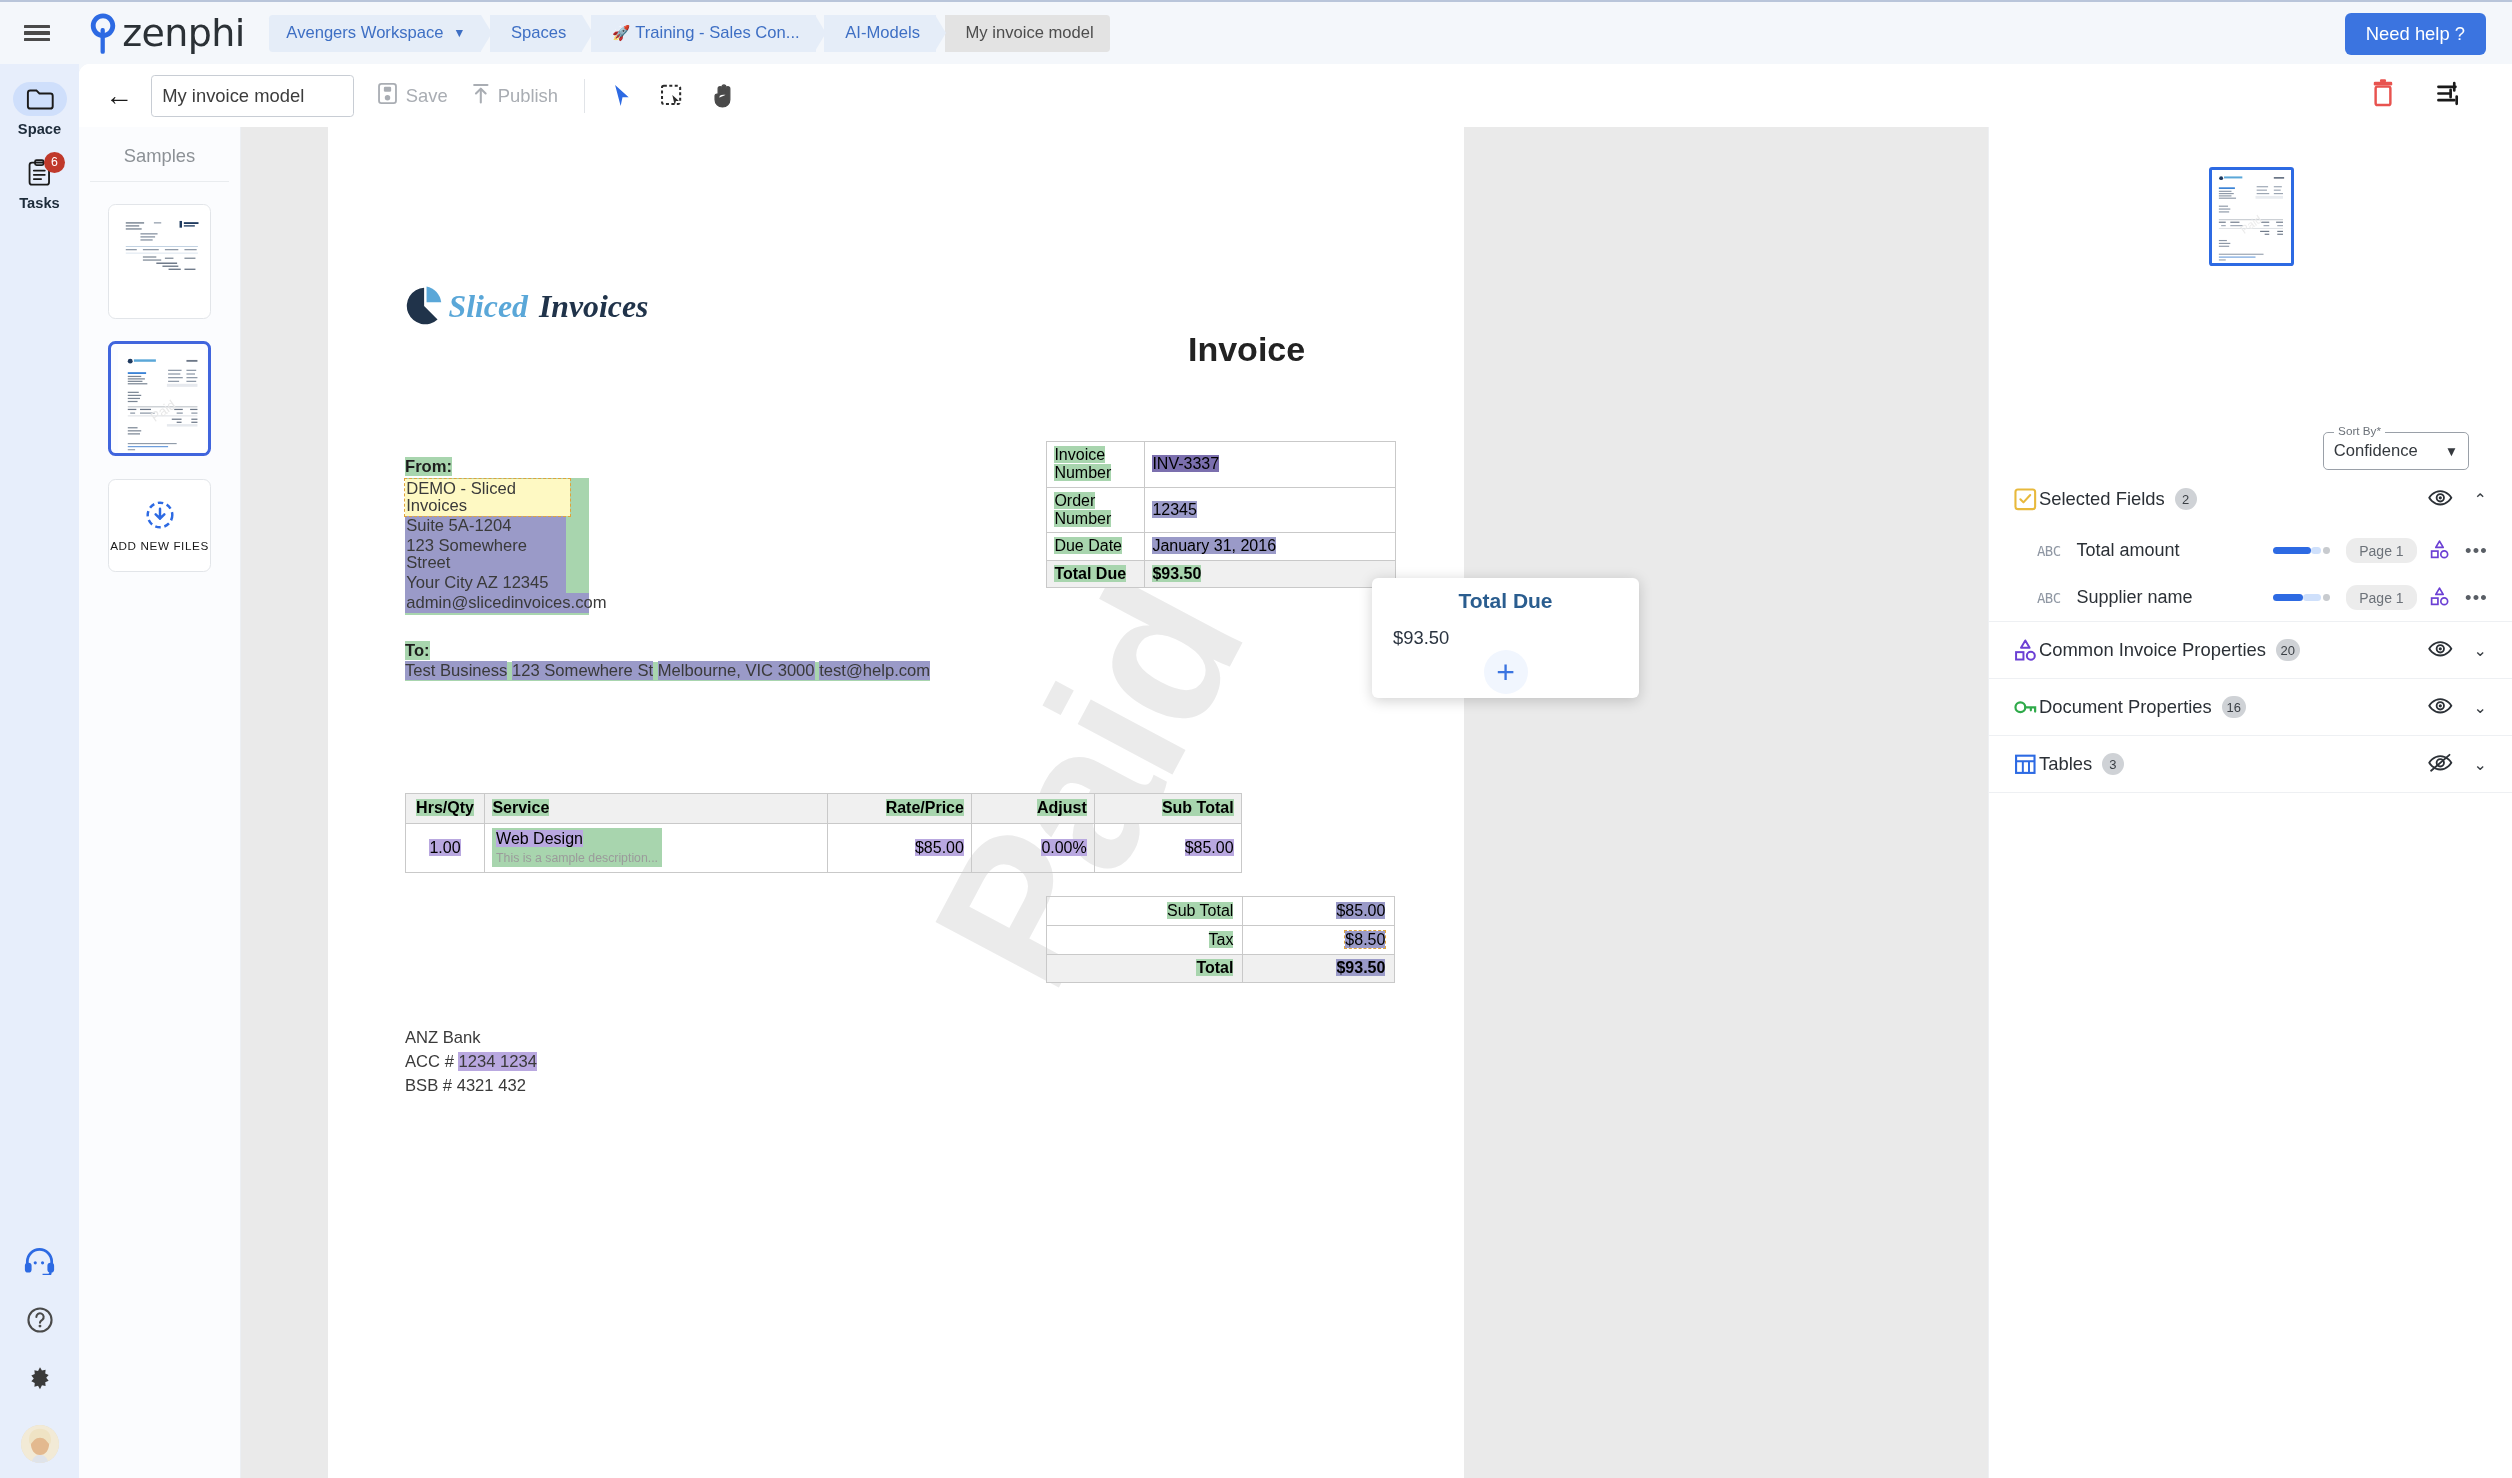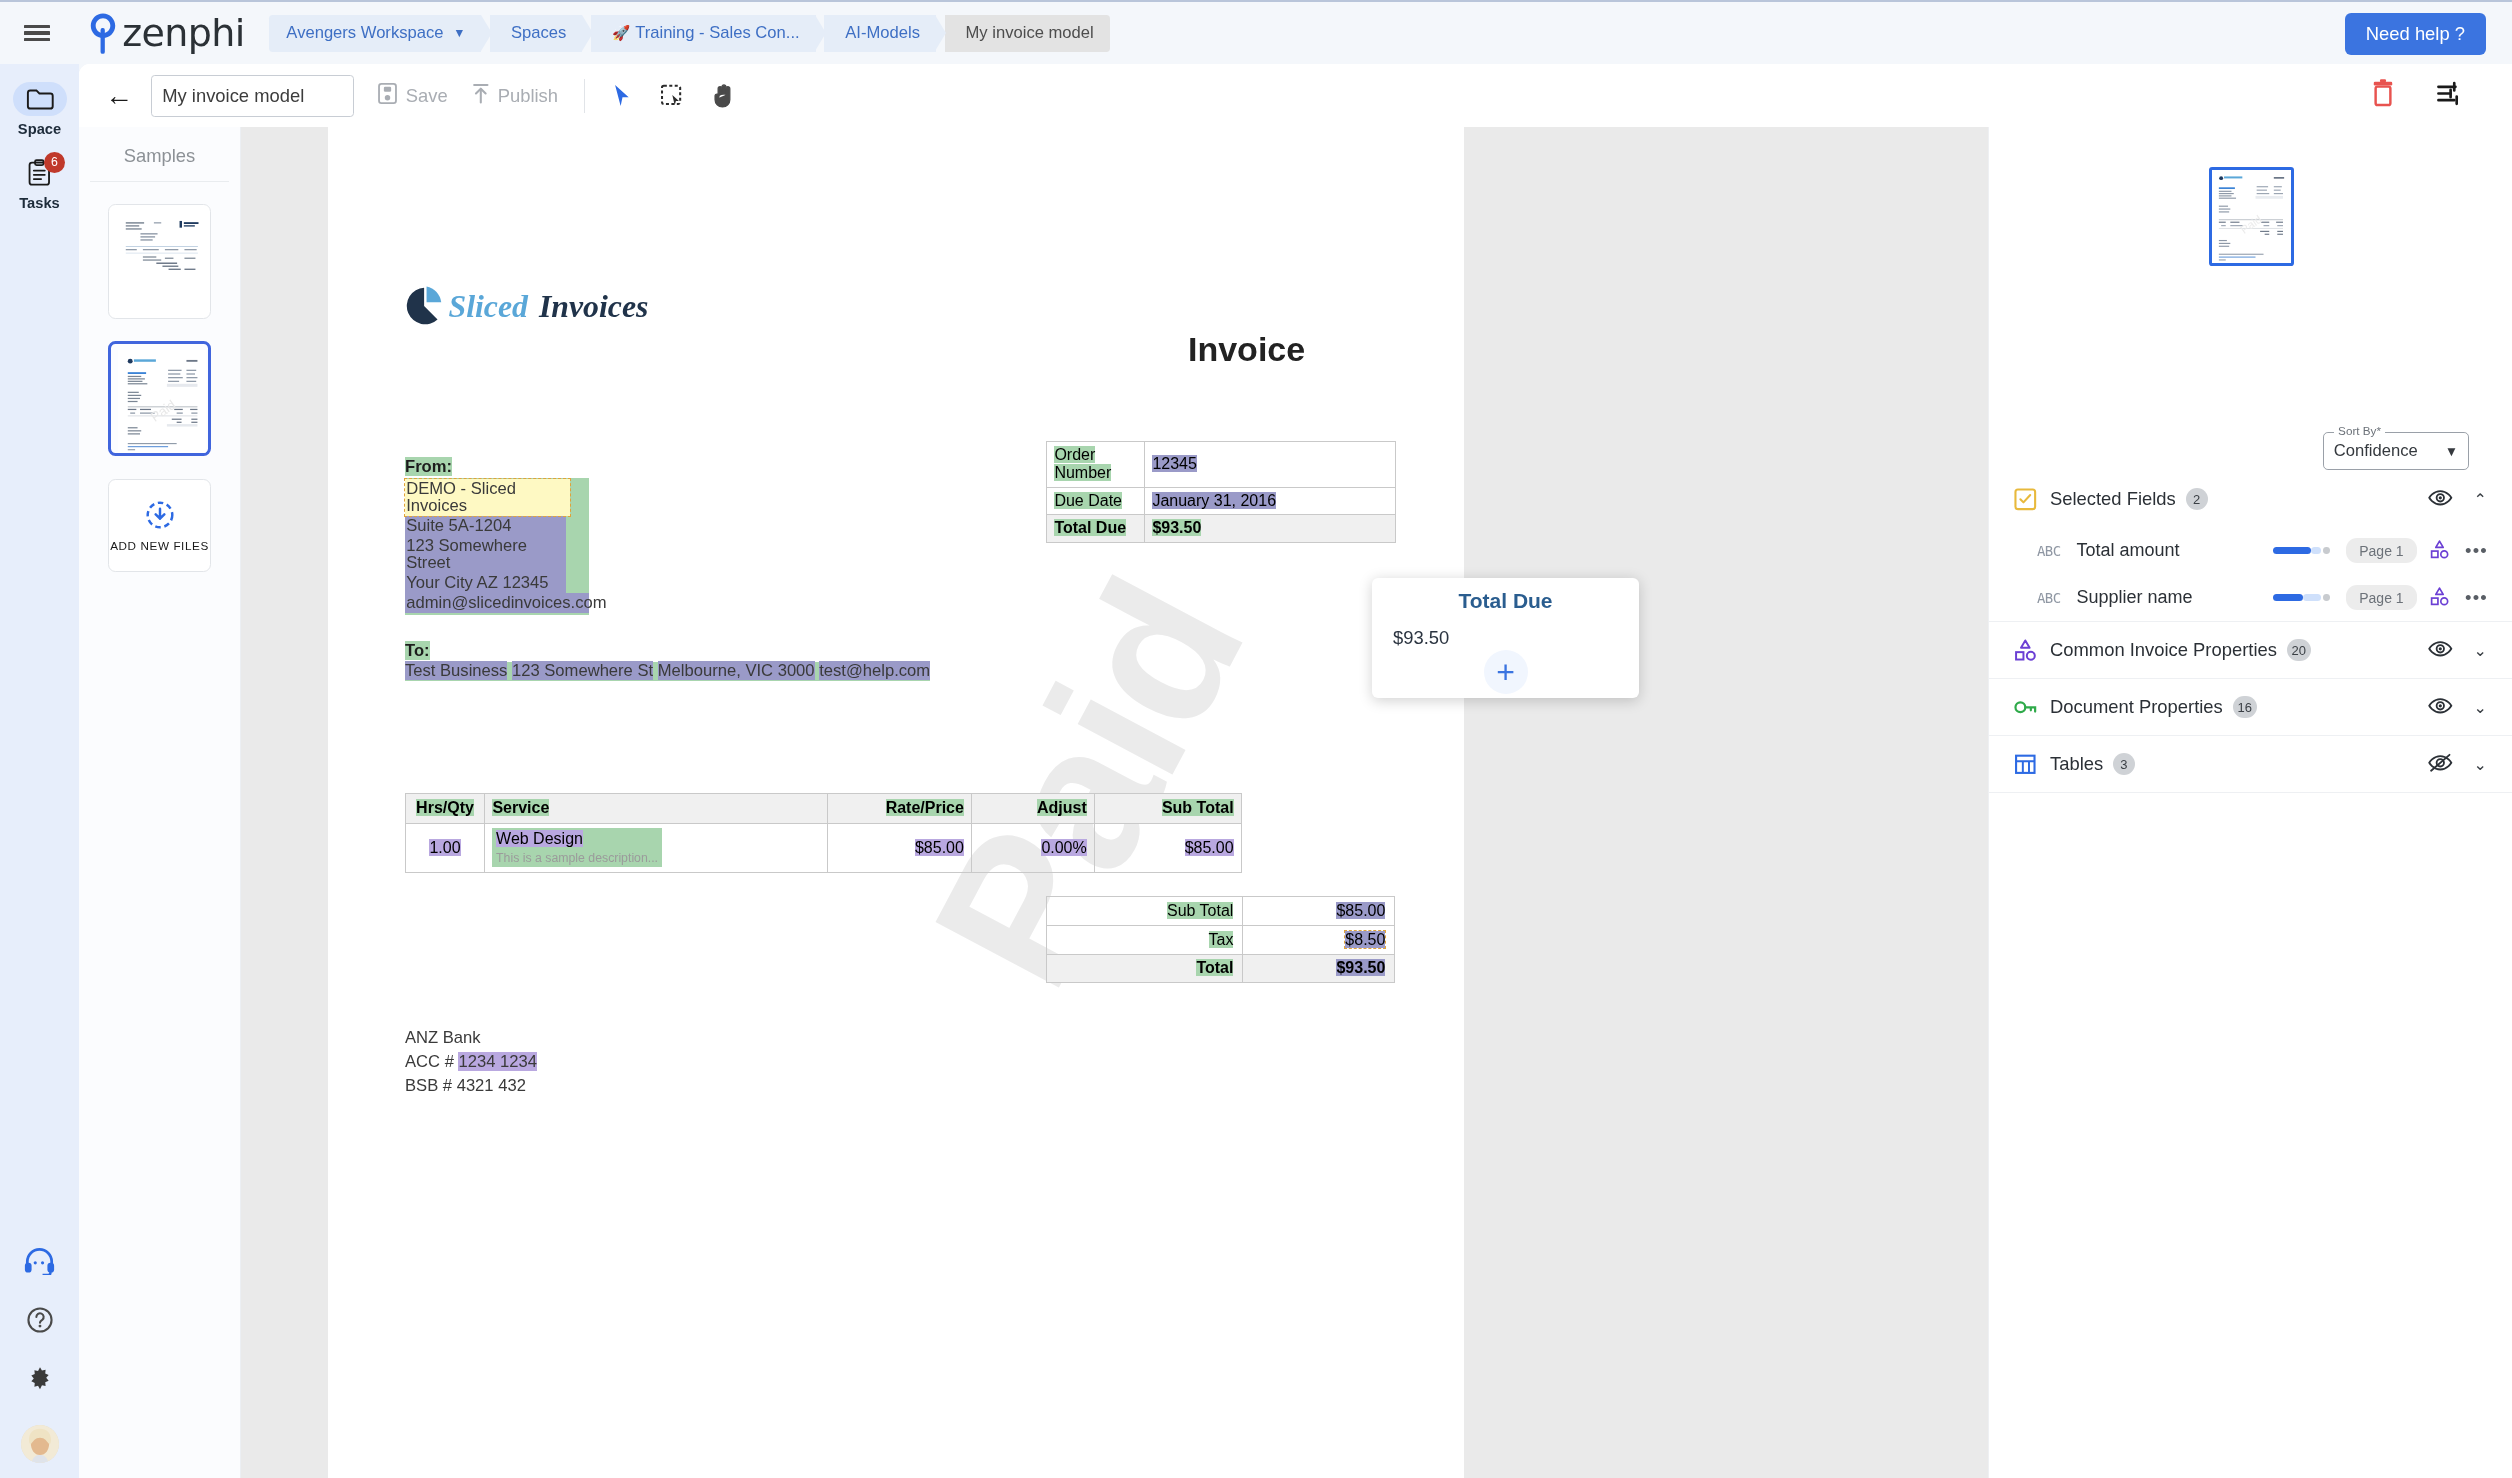--- a/index.html
+++ b/index.html
@@ -162,21 +162,21 @@
     position: absolute; right: 44px; top: 305px; width: 146px; height: 38px;
     border: 0.6px solid #9aa0a8; border-radius: 4.9px; display: flex; align-items: center;
     padding: 0 9.8px; cursor: pointer;
   }
   #sortby .lbl { position: absolute; left: 9.8px; top: -9.2px; background: #fff; padding: 0 4.3px; font-size: 11.7px; color: #6b7178; }
   #sortby .val { font-size: 16.6px; color: #35393e; }
   #sortby .cv { position: absolute; right: 9.8px; font-size: 13.5px; color: #35393e; }
   .grp { border-bottom: 0.6px solid #eef0f3; }
   .grp-head { display: flex; align-items: center; height: 56px; padding: 0 0 0 22px; cursor: pointer; }
   .grp-head .gi { width: 28px; height: 28px; display: flex; align-items: center; justify-content: center; }
-  .grp-head .gname { font-size: 18.4px; color: #2b3036; margin-left: 11px; }
+  .grp-head .gname { font-size: 18.4px; color: #2b3036; }
   .grp-head .gcount {
     margin-left: 9.8px; background: #cfd2d6; color: #3a3f45; font-size: 13px;
     min-width: 22px; height: 22px; border-radius: 11px; display: flex;
     align-items: center; justify-content: center; padding: 0 4.9px;
   }
   .grp-head .spacer { flex: 1; }
   .grp-head .eye { margin-right: 21px; cursor: pointer; }
   .grp-head .chev { margin-right: 27px; font-size: 16px; color: #3a3f45; cursor: pointer; }
   .field-row { display: flex; align-items: center; height: 47px; padding-left: 48px; cursor: pointer; }
   .field-row .abc { font-size: 14px; color: #8f97a3; font-family: "DejaVu Sans Mono", monospace; letter-spacing: -0.6px; }
@@ -499,20 +499,24 @@
         <div style="background:#a8d5ae; display:inline-block; margin-top:2.5px; padding:1.2px 0;">
           <span class="ln hl-p" style="width:123px;">Test Business</span>
           <span class="ln hl-p" style="width:142px;">123 Somewhere St</span>
           <span class="ln hl-p" style="width:142px;">Melbourne, VIC 3000</span>
           <span class="ln hl-p" style="width:103px;">test@help.com</span>
         </div>
       </div>
 
       <table id="details">
         <tbody>
+            <tr>
+              <td class="lbl-cell"><span class="hl-g">Invoice Number</span></td>
+              <td><span class="hl-p" style="background: rgb(123, 111, 174);">INV-3337</span></td>
+            </tr>
             <tr>
               <td class="lbl-cell"><span class="hl-g">Order Number</span></td>
               <td><span class="hl-p">12345</span></td>
             </tr>
             <tr>
               <td class="lbl-cell"><span class="hl-g">Due Date</span></td>
               <td><span class="hl-p">January 31, 2016</span></td>
             </tr>
             <tr class="total">
               <td class="lbl-cell"><span class="hl-g">Total Due</span></td>

